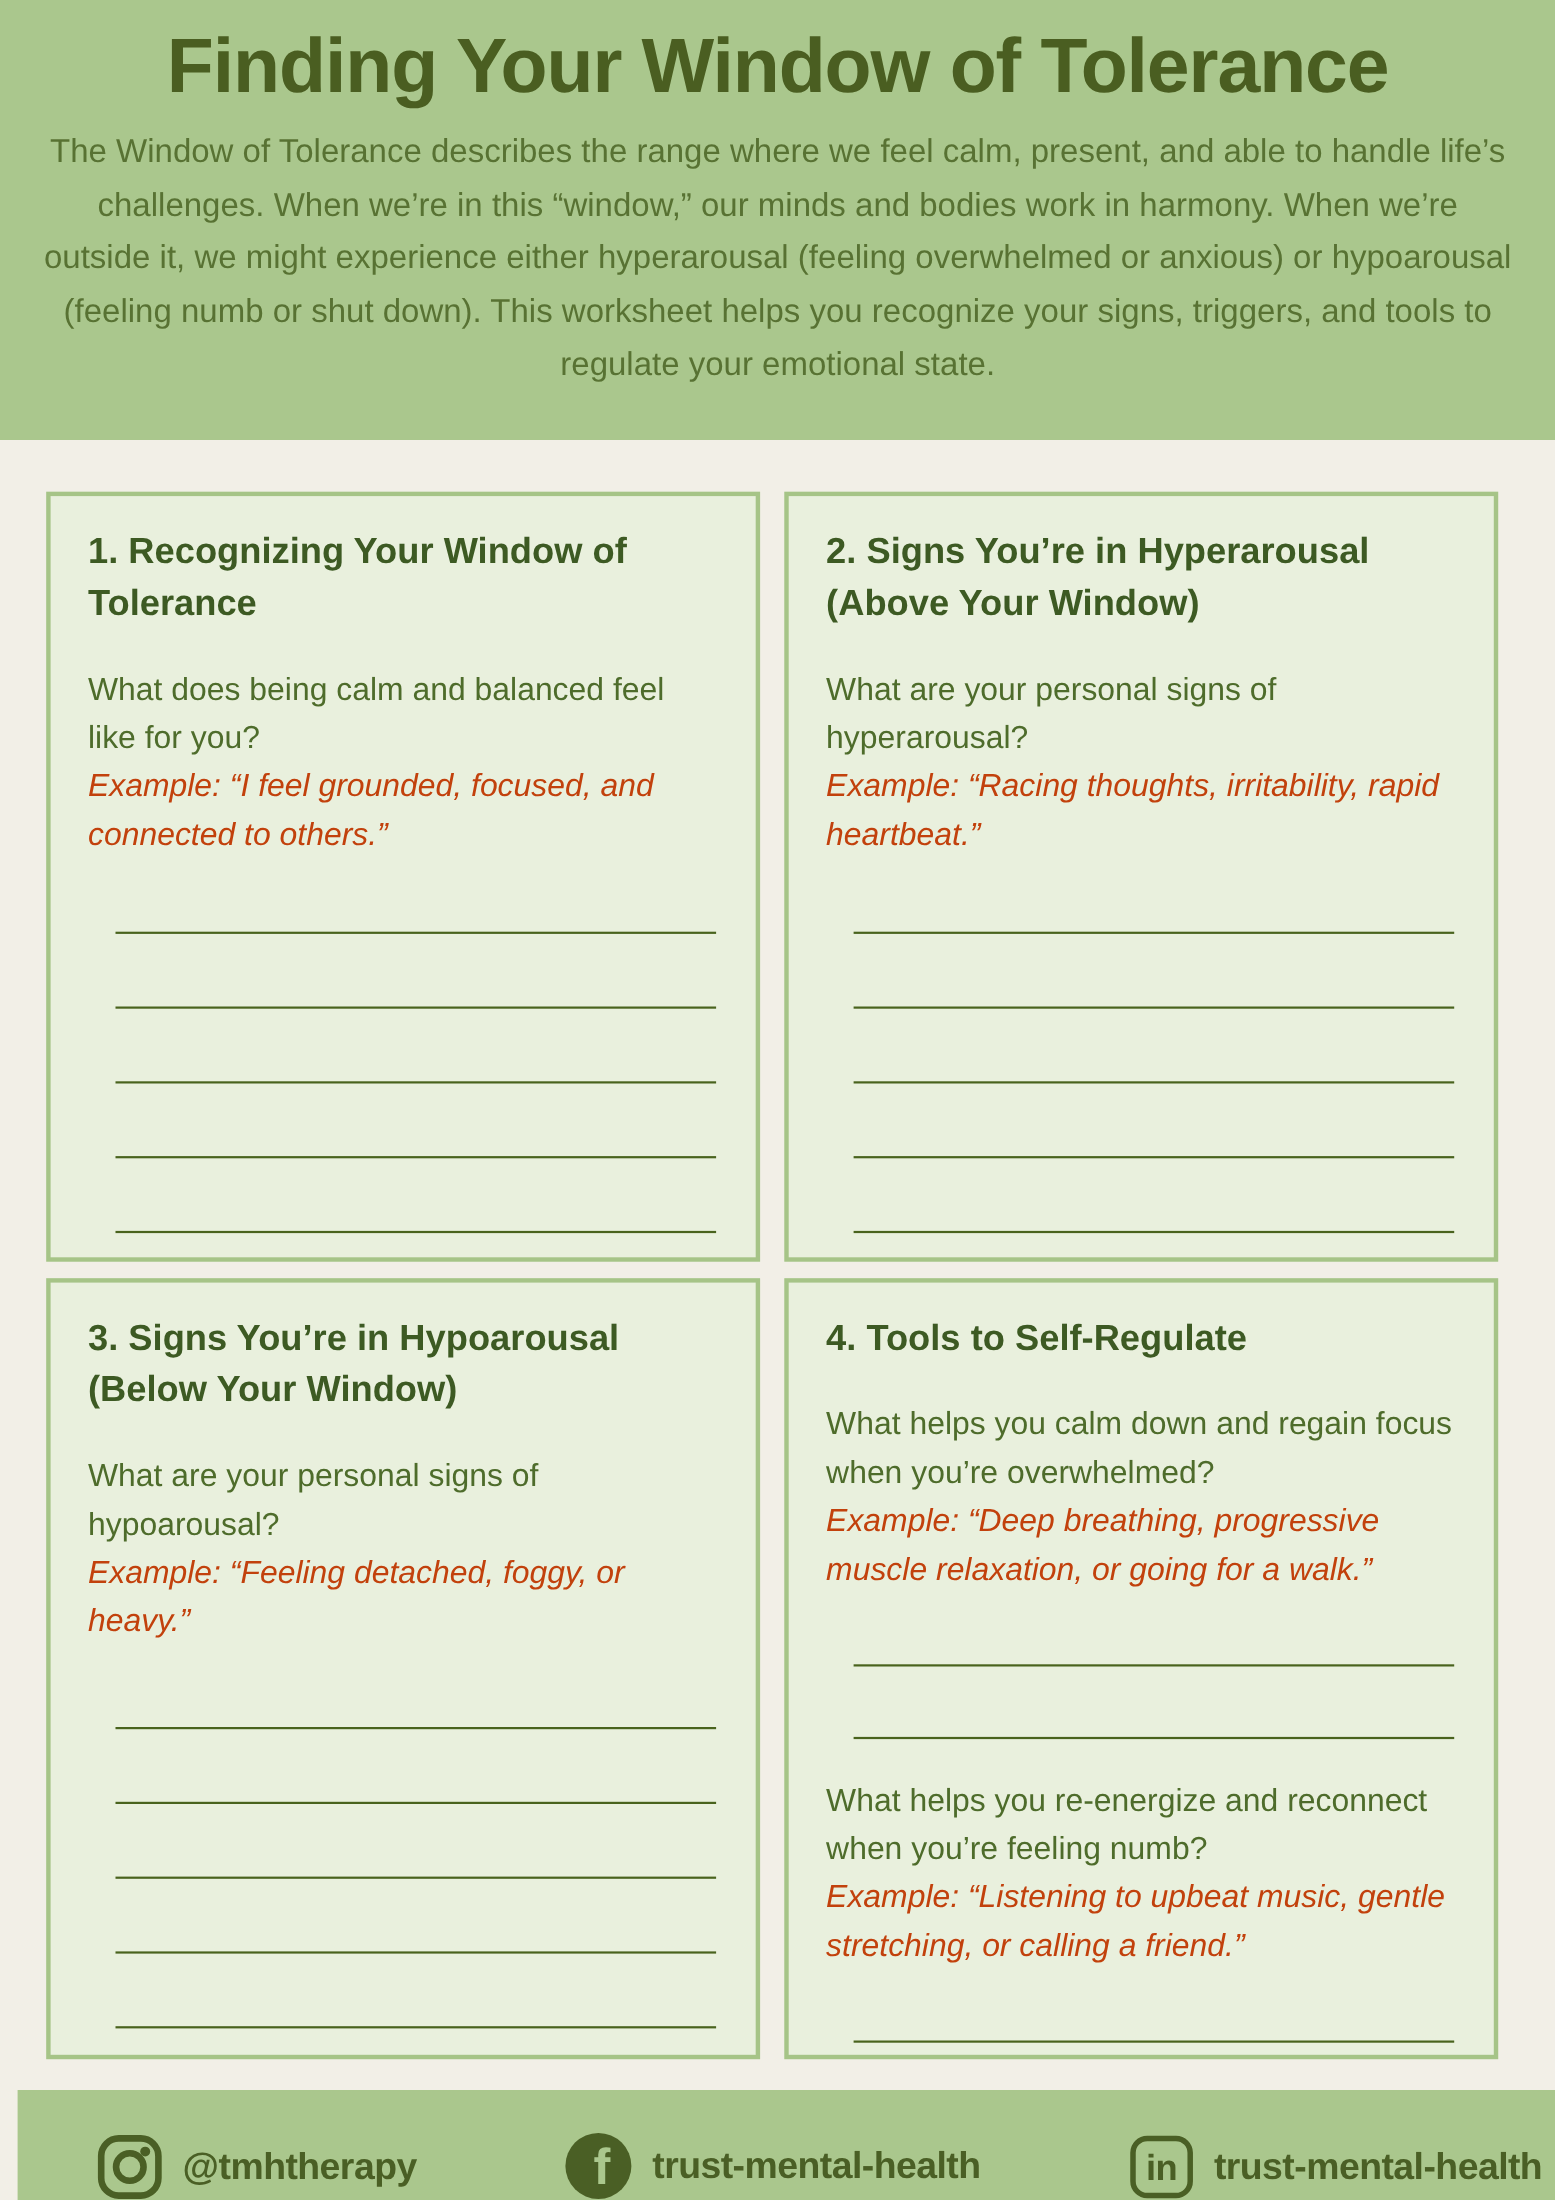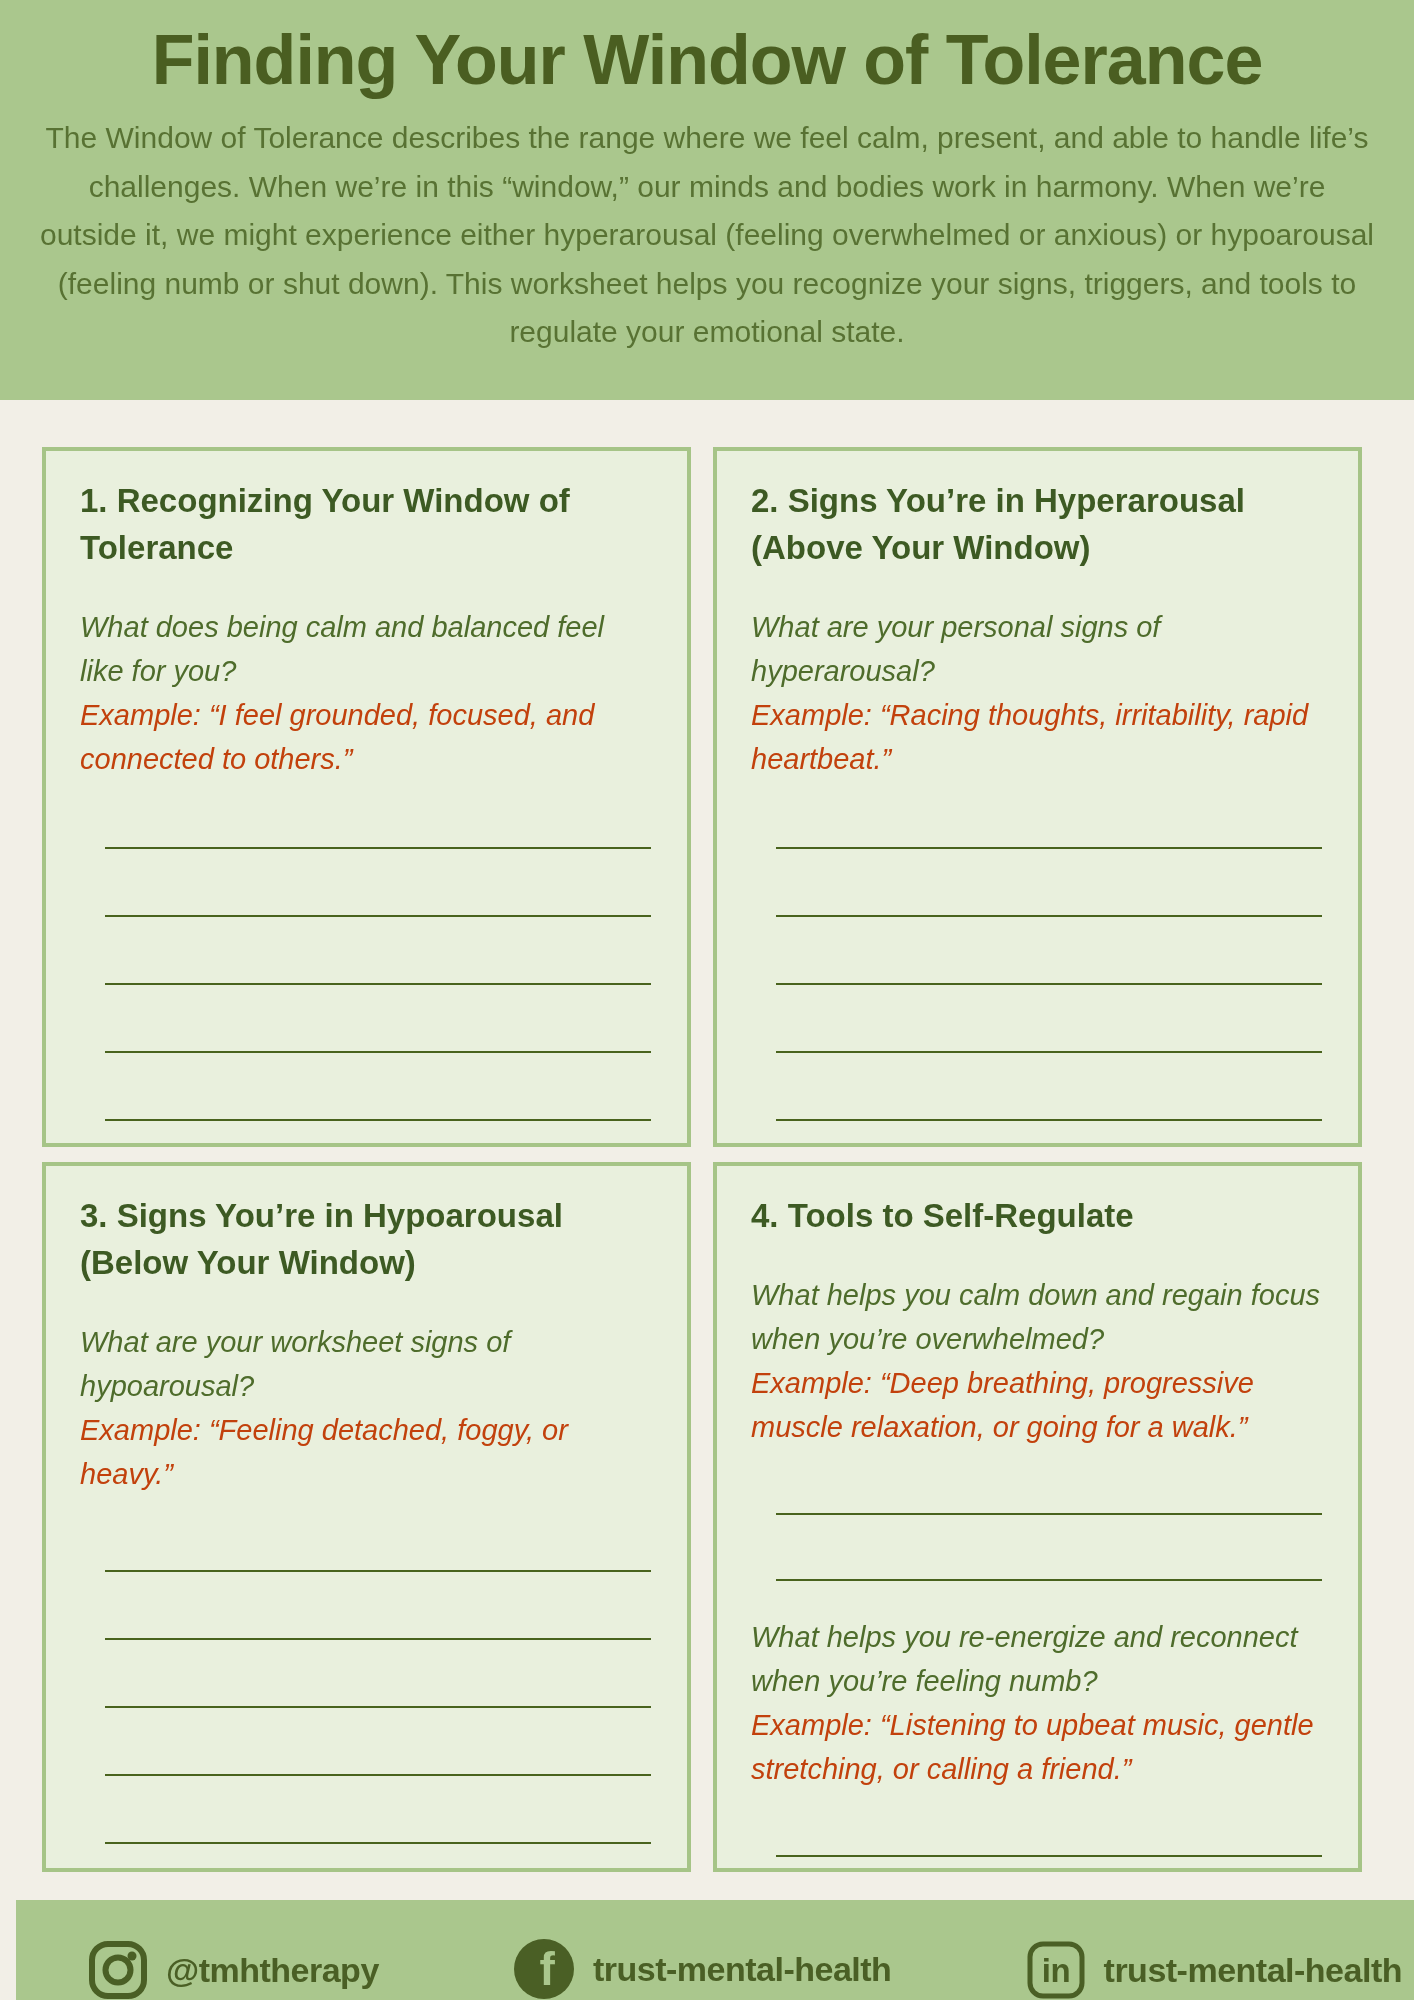--- a/index.html
+++ b/index.html
@@ -67,21 +67,20 @@
     line-height:47px;
     font-weight:700;
     color:#3d5a23;
   }
   .card p { margin:0; }
   .question {
     margin-top:34px !important;
     font-size:29px;
     line-height:44px;
     color:#4e6c2b;
-    font-style:italic;
   }
   .example {
     font-size:29px;
     line-height:44px;
     font-style:italic;
     color:#c2410c;
   }
   .lines { margin-top:auto; }
   .wline {
     height:66px;
@@ -147,21 +146,21 @@
           <div class="wline"></div>
           <div class="wline"></div>
           <div class="wline"></div>
           <div class="wline"></div>
           <div class="wline"></div>
         </div>
       </section>
     <section class="card card-3">
       <h2>3. Signs You’re in Hypoarousal (Below Your Window)</h2>
 
-    <p class="question">What are your worksheet signs of hypoarousal?</p>
+    <p class="question">What are your personal signs of hypoarousal?</p>
         <p class="example">Example: “Feeling detached, foggy, or heavy.”</p>
         <div class="lines">
           <div class="wline"></div>
           <div class="wline"></div>
           <div class="wline"></div>
           <div class="wline"></div>
           <div class="wline"></div>
         </div>
       </section>
     <section class="card card-4">

